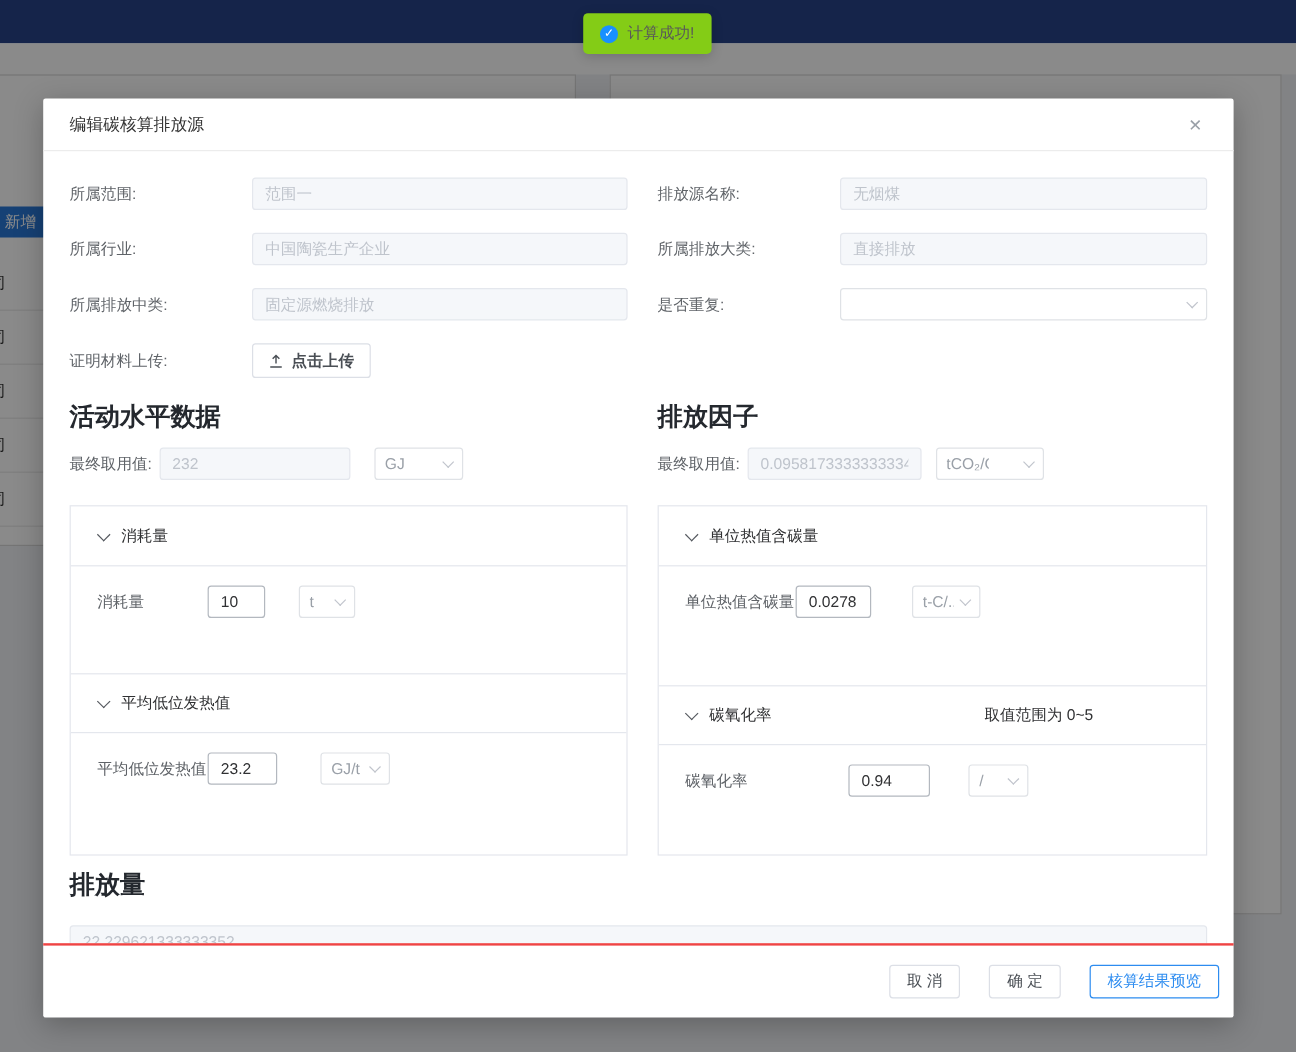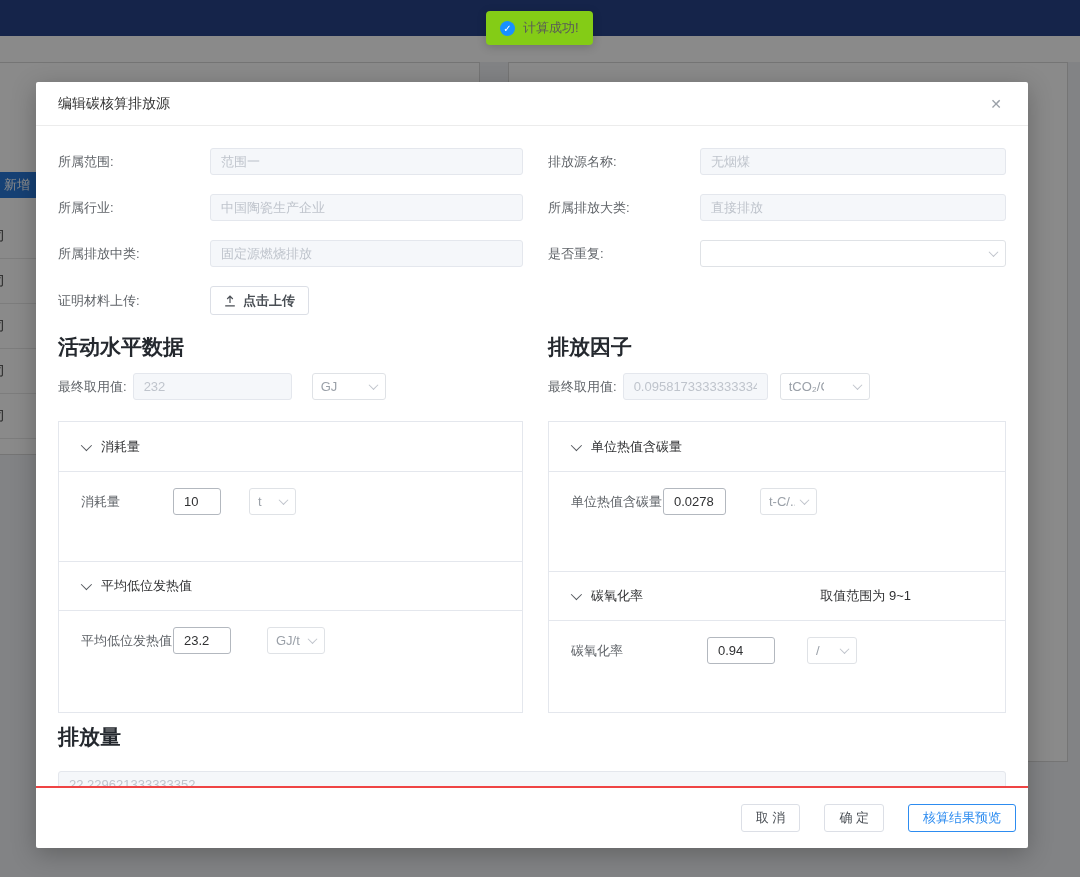--- a/index.html
+++ b/index.html
@@ -243,21 +243,21 @@
               <span class="pc-label" style="width:92px; flex:0 0 92px;">单位热值含碳量</span>
               <input class="ipt active" style="width: 63px;" value="0.0278">
               <span class="select" style="width:57px; margin-left:34px;">
                 <span class="sel-val">t-C/...</span>
                 <span class="chev"></span>
               </span>
             </div>
             <div class="panel-header mid">
               <span class="p-chev"></span>
               <span class="p-title">碳氧化率</span>
-              <span class="p-note">取值范围为 9~1</span>
+              <span class="p-note">取值范围为 0~5</span>
             </div>
             <div class="panel-content" style="height:91px;">
               <span class="pc-label" style="width:92px; flex:0 0 92px;">碳氧化率</span>
               <input class="ipt active" style="width: 68px; margin-left: 44px;" value="0.94">
               <span class="select" style="width:50px; margin-left:32px;">
                 <span class="sel-val">/</span>
                 <span class="chev"></span>
               </span>
             </div>
           </div>

